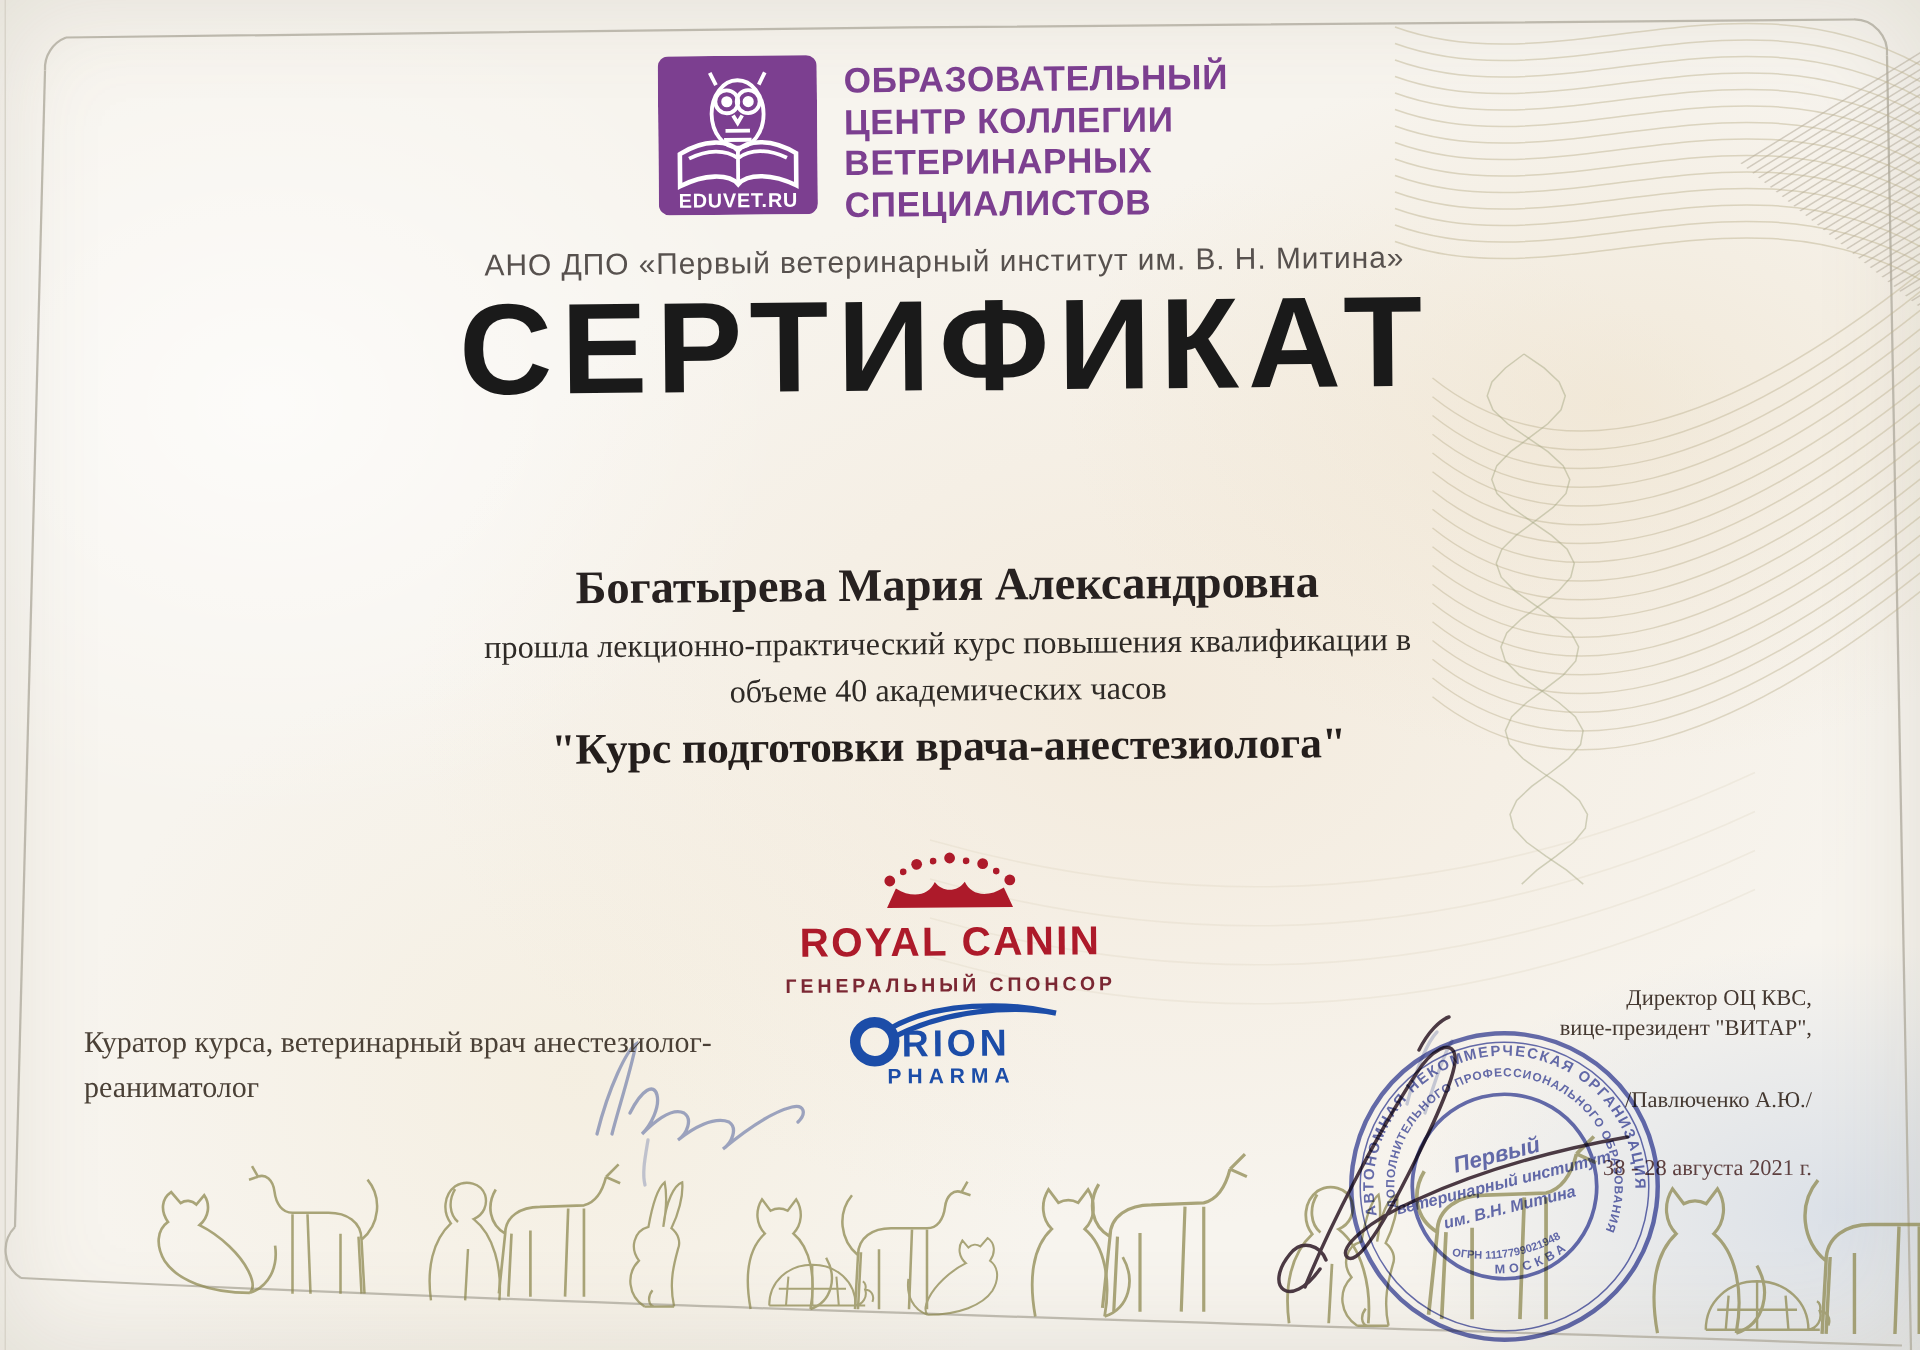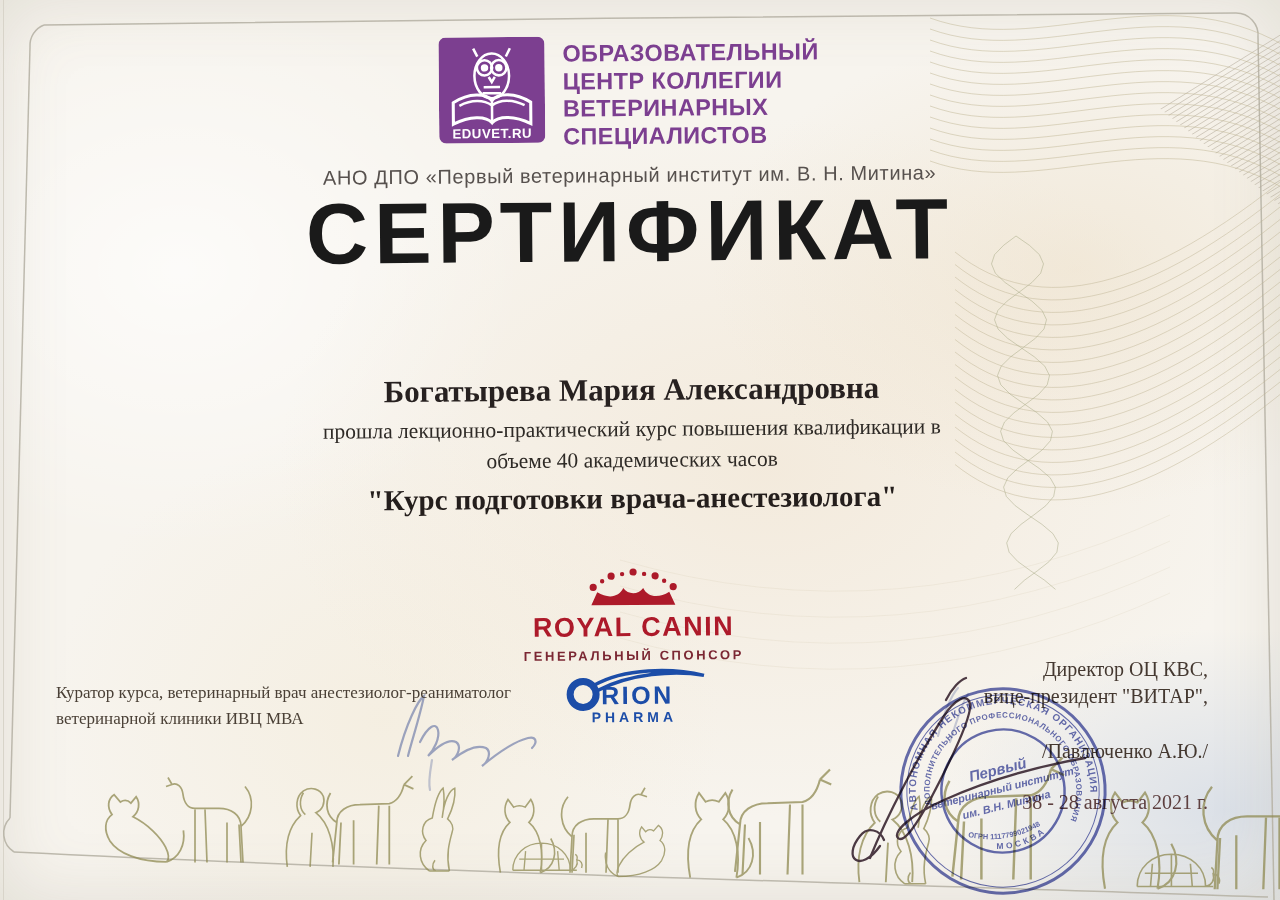--- a/index.html
+++ b/index.html
@@ -31,25 +31,25 @@
   .cert-title{top:188px;font-size:86px;font-weight:700;color:#1a1a1a;letter-spacing:6px;line-height:1;}
   .name{top:372px;font-family:"Liberation Serif",serif;font-weight:700;font-size:31px;color:#272120;}
   .bodytext{top:414px;font-family:"Liberation Serif",serif;font-size:21.5px;color:#2e2a26;line-height:1.42;}
   .course{font-family:"Liberation Serif",serif;font-weight:700;font-size:29px;color:#241e1c;margin-top:3px;}
   .royal{top:566px;}
   .royal .rc-name{font-size:27px;font-weight:700;color:#ad1a2a;letter-spacing:1.5px;margin-top:2px;}
   .royal .rc-tag{font-size:13px;font-weight:700;color:#7b2733;letter-spacing:2.6px;margin-top:5px;}
   .orion{top:660px;}
   .curator{
     position:absolute;left:56px;top:680px;width:500px;text-align:left;
-    font-family:"Liberation Serif",serif;font-size:17px;line-height:1.5;color:#4a4036;
+    font-family:"Liberation Serif",serif;font-size:20px;line-height:1.5;color:#4a4036;
   }
   .director{
     position:absolute;right:72px;top:656px;text-align:right;
-    font-family:"Liberation Serif",serif;font-size:20px;line-height:1.34;color:#443830;
+    font-family:"Liberation Serif",serif;font-size:15px;line-height:1.34;color:#443830;
   }
   .director .sig-name{margin-top:28px;}
   .director .date{margin-top:25px;color:#5e4040;}
   .director .city{color:#5e4040;}
   .stampbox{position:absolute;left:884px;top:672px;width:238px;height:238px;mix-blend-mode:multiply;opacity:.85;}
   .edge-line{position:absolute;left:3px;top:0;width:1px;height:900px;background:#d8d4c9;}
 </style>
 </head>
 <body>
 
@@ -271,21 +271,20 @@
           <path d="M40,25 C70,8 118,8 150,16 C120,10 76,14 44,30" stroke-width="3.5"></path>
         </g>
         <text x="47" y="44" font-size="25" font-weight="bold" letter-spacing="2.5" fill="#1c4da8">RION</text>
         <text x="80" y="62" text-anchor="middle" font-size="14" font-weight="bold" letter-spacing="4" fill="#1c4da8">PHARMA</text>
       </svg>
     </div>
   </div>
 
   <div class="curator">
     <div>Куратор курса, ветеринарный врач анестезиолог-реаниматолог</div>
-    <div>ветеринарной клиники ИВЦ МВА</div>
   </div>
 
   <div class="director">
     <div>Директор ОЦ КВС,</div>
     <div>вице-президент "ВИТАР",</div>
     <div class="sig-name">/Павлюченко А.Ю./</div>
     <div class="date">38 - 28 августа 2021 г.</div>
   </div>
 
   <svg class="stampbox" viewBox="0 0 240 240">

